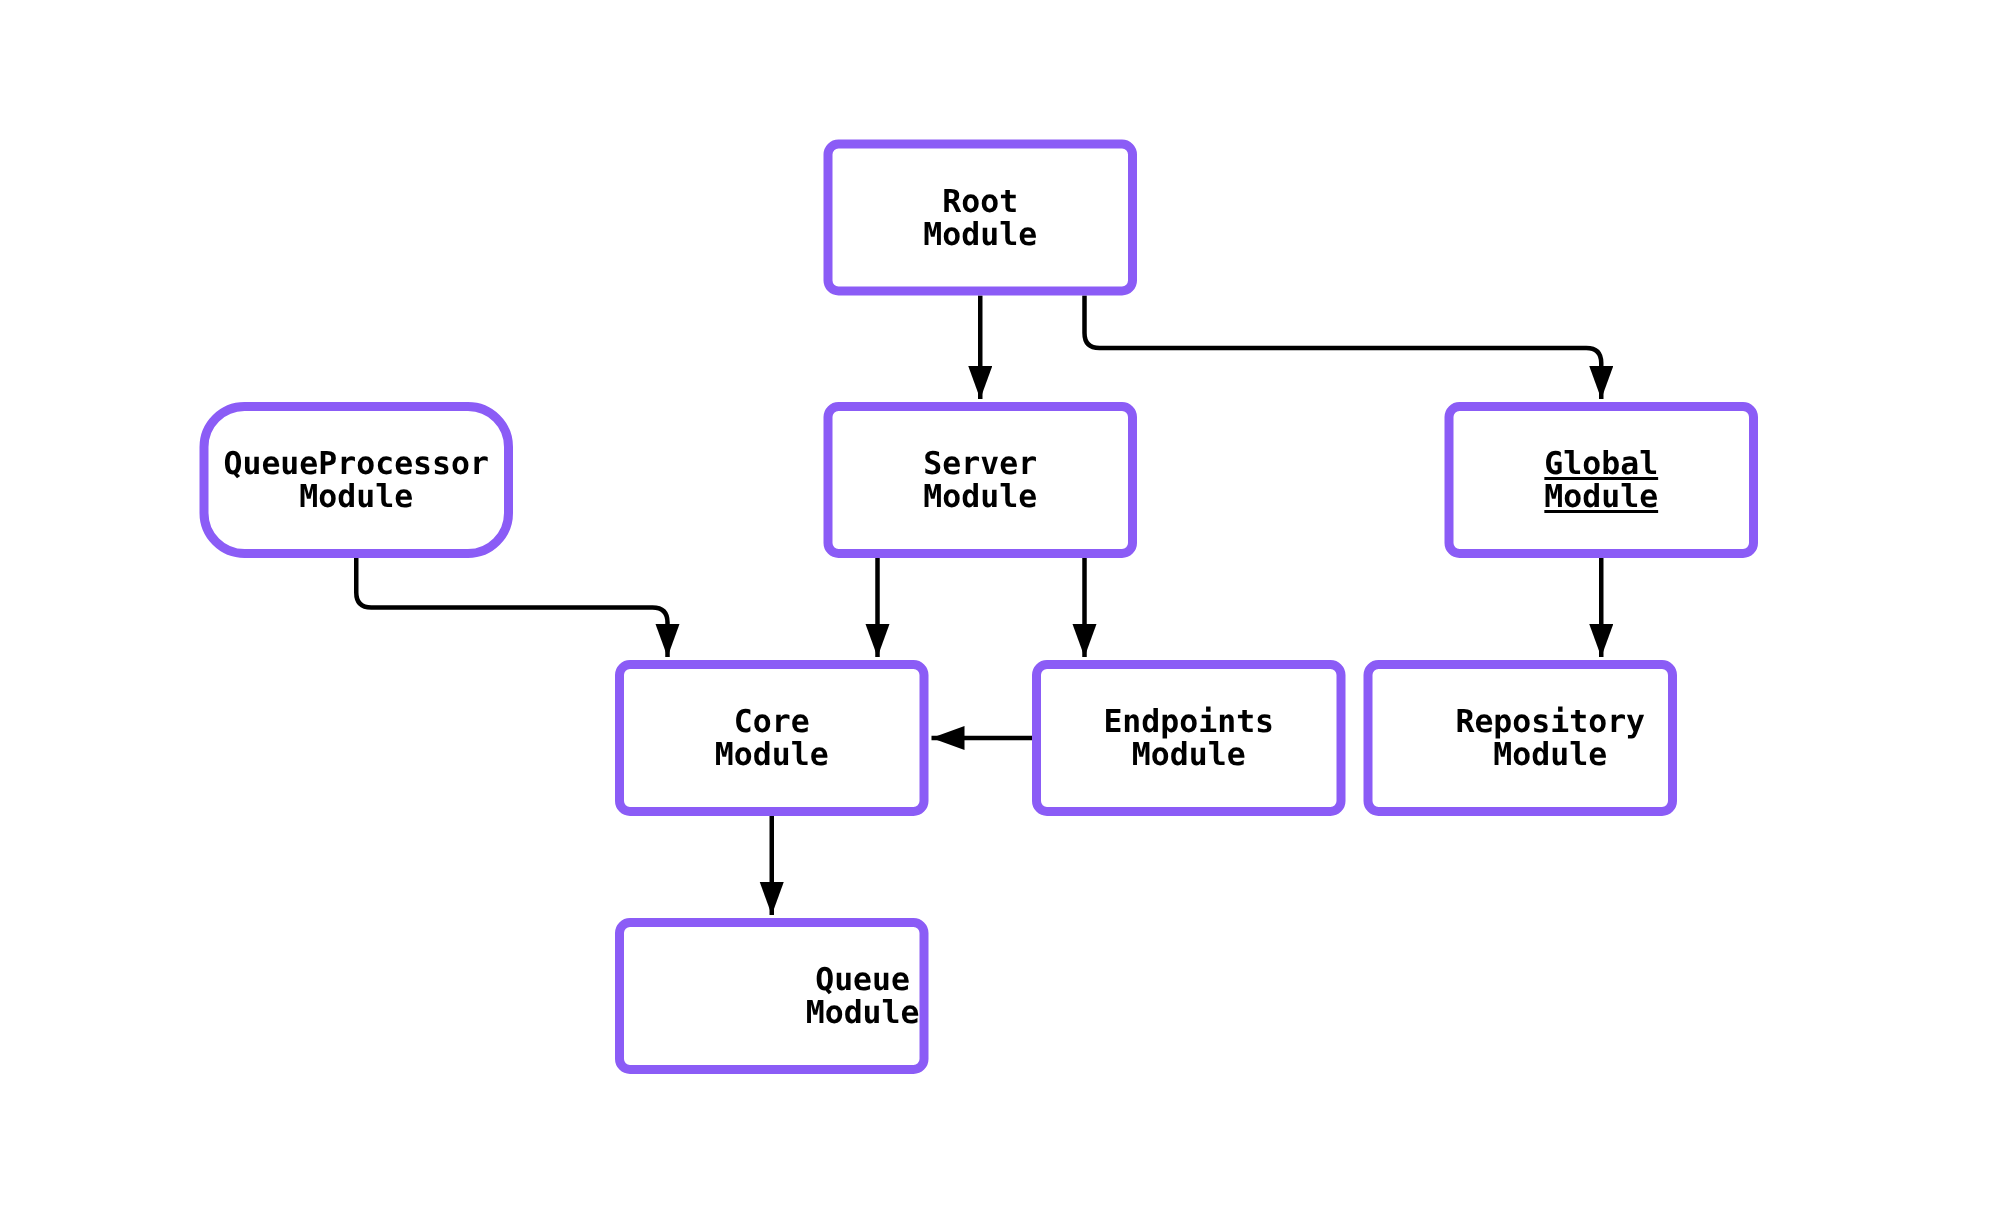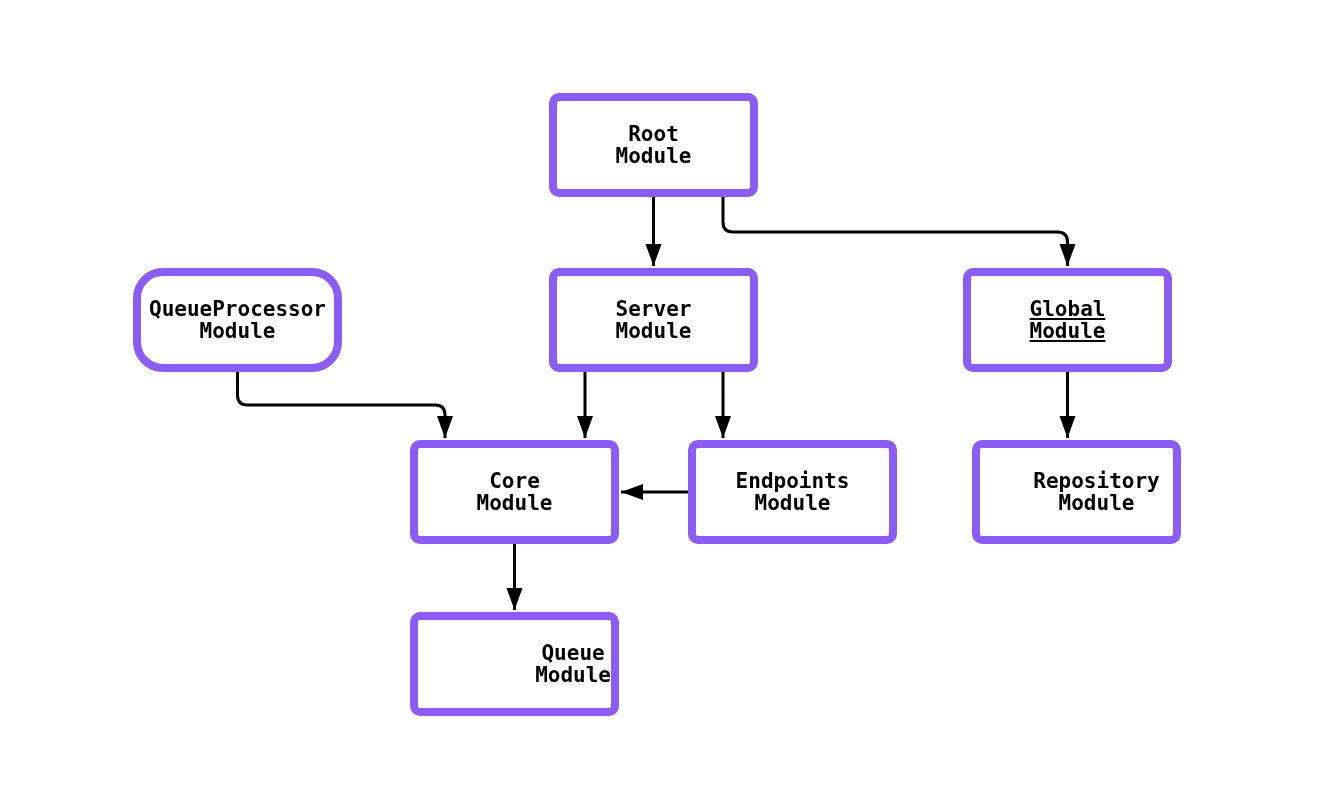--- a/index.html
+++ b/index.html
@@ -19,21 +19,21 @@
     position: absolute;
     left: 0;
     top: 0;
   }
   .node {
     position: absolute;
     width: 209px;
     height: 104px;
     box-sizing: border-box;
     background: #ffffff;
-    border: 8px solid #8b5cf6;
+    border: 6px solid #8b5cf6;
     border-radius: 10px;
     display: flex;
     align-items: center;
     justify-content: center;
   }
   .node-label {
     font-size: 21px;
     font-weight: bold;
     line-height: 1.05;
     color: #000000;
@@ -87,21 +87,21 @@
   <div class="node" style="left:410px; top:440px;">
     <span class="node-label">Core
 Module</span>
   </div>
 
   <div class="node" style="left:688px; top:440px;">
     <span class="node-label">Endpoints
 Module</span>
   </div>
 
-  <div class="node" style="left:972px; top:440px;padding-left:40px;">
+  <div class="node" style="left:909px; top:440px;padding-left:40px;">
     <span class="node-label">Repository
 Module</span>
   </div>
 
   <div class="node" style="left:410px; top:612px;justify-content:flex-end;">
     <span class="node-label">Queue
 Module</span>
   </div>
 
 </div>

